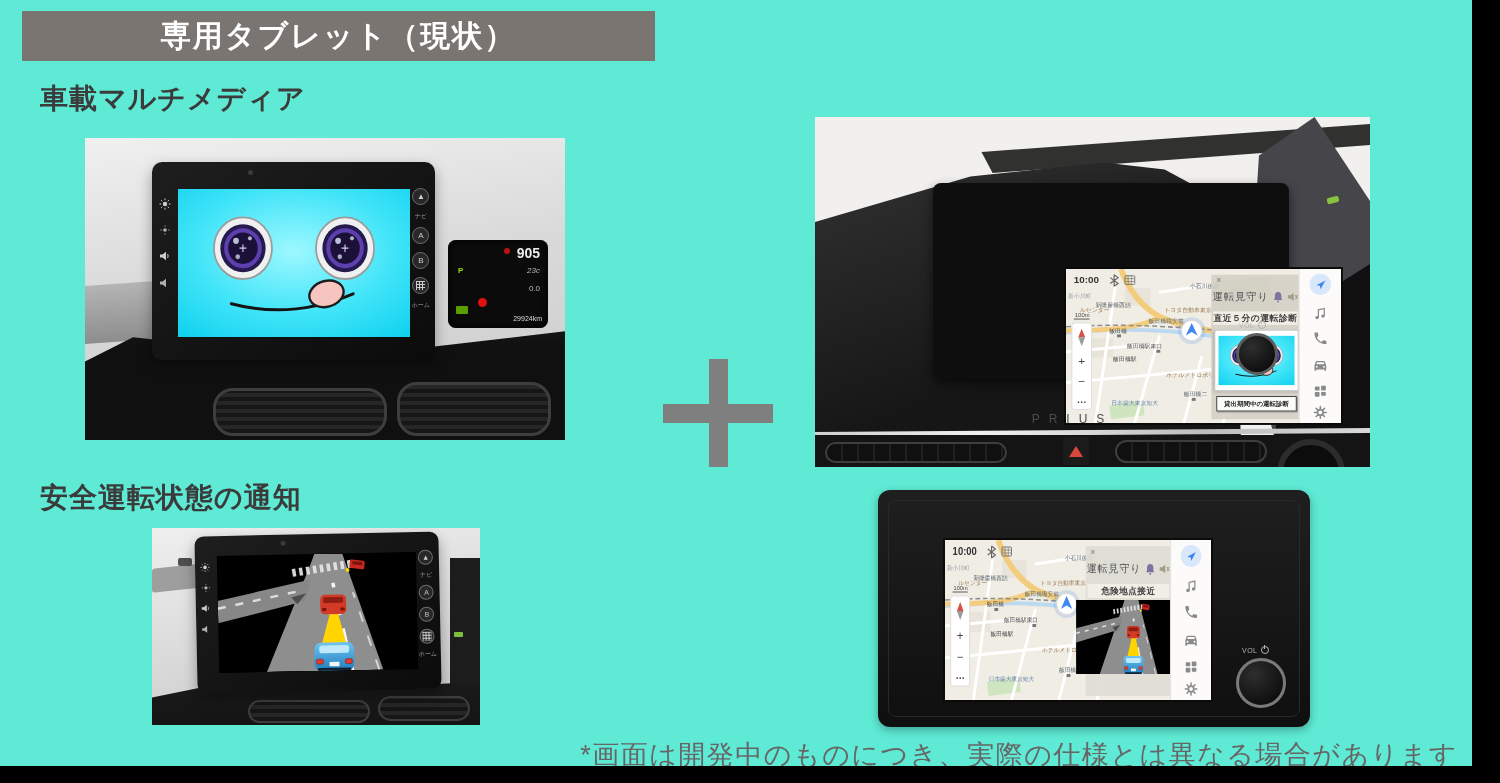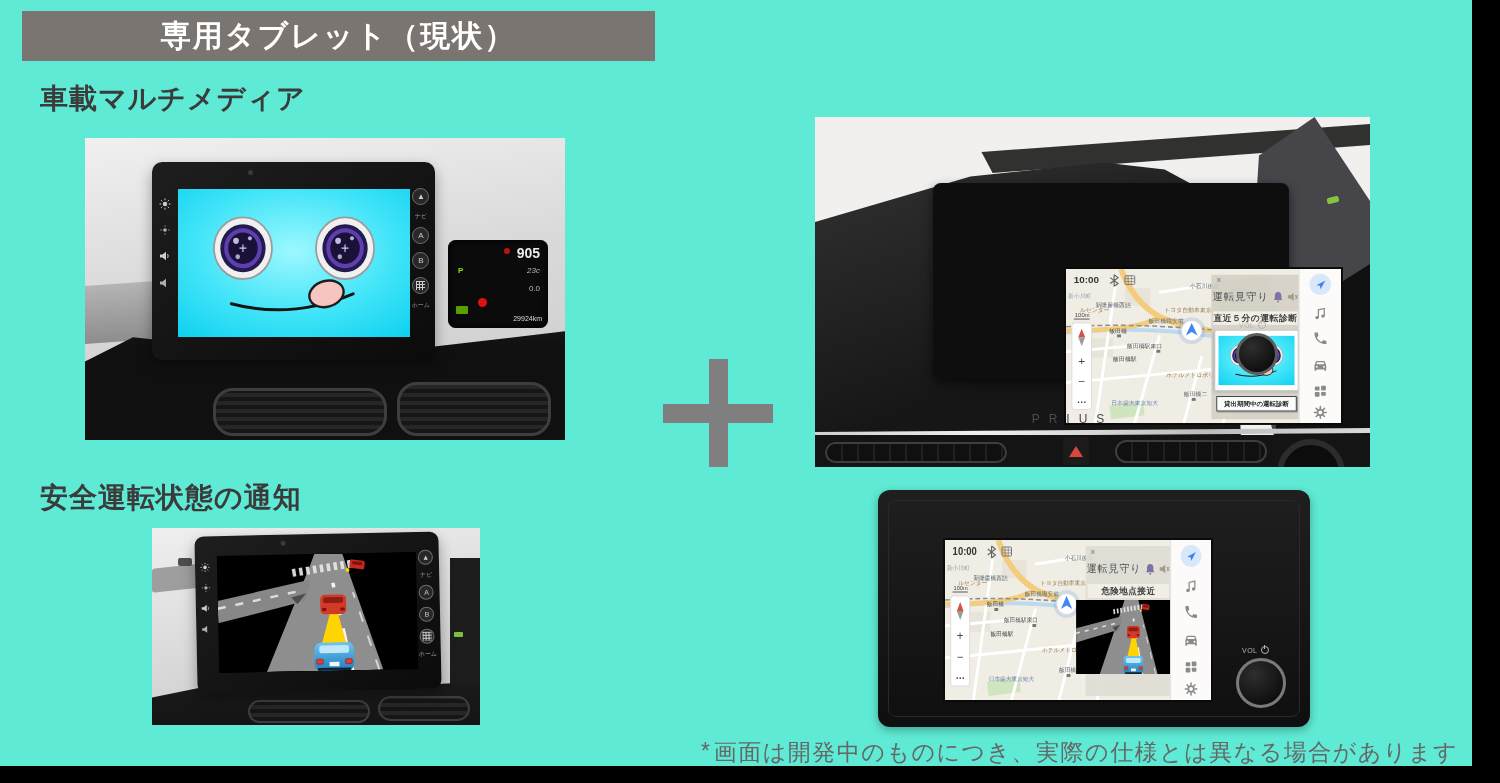--- a/index.html
+++ b/index.html
@@ -6,22 +6,22 @@
   .slide{position:relative;width:1500px;height:783px;background:#5eead4;overflow:hidden;
          font-family:"Liberation Sans","DejaVu Sans",sans-serif;}
   
   .banner{position:absolute;height:50px;background:#7b7572;color:#fff;font-weight:bold;
           font-size:30px;display:flex;align-items:center;justify-content:center;letter-spacing:2px;}
   .b-left{left:22px;top:11px;width:633px;}
   .b-right{left:783px;top:11px;width:646px;}
   .sec-title{position:absolute;font-size:28px;font-weight:bold;color:#3b3b3b;letter-spacing:1px;}
   .t1{left:40px;top:80px;}
   .t2{left:40px;top:479px;}
-  .footnote{position:absolute;right:42px;top:737px;font-family:Liberation Mono, monospace;
-            font-size:23px;color:#666;letter-spacing:1.5px;margin-left:16px;}
+  .footnote{position:absolute;right:42px;top:737px;font-family:Liberation Sans, sans-serif;
+            font-size:27px;color:#666;letter-spacing:1.5px;margin-left:16px;}
   .bar-bottom{position:absolute;left:0;top:766px;width:1500px;height:17px;background:#000;}
   .bar-right{position:absolute;left:1472px;top:0;width:28px;height:783px;background:#000;}
   
   .plus-h{position:absolute;left:663px;top:404px;width:110px;height:19px;background:#7f7f7f;}
   .plus-v{position:absolute;left:709px;top:359px;width:19px;height:108px;background:#7f7f7f;}
   
   .photo{position:absolute;overflow:hidden;}
   #ph1{left:85px;top:138px;width:480px;height:302px;}
   .ph1-bg{position:absolute;inset:0;background:linear-gradient(172deg,#f0f0f0,#d9d9d9 45%,#cbcbcb);}
   .ph1-shelf{position:absolute;left:0;top:142px;width:172px;height:58px;

